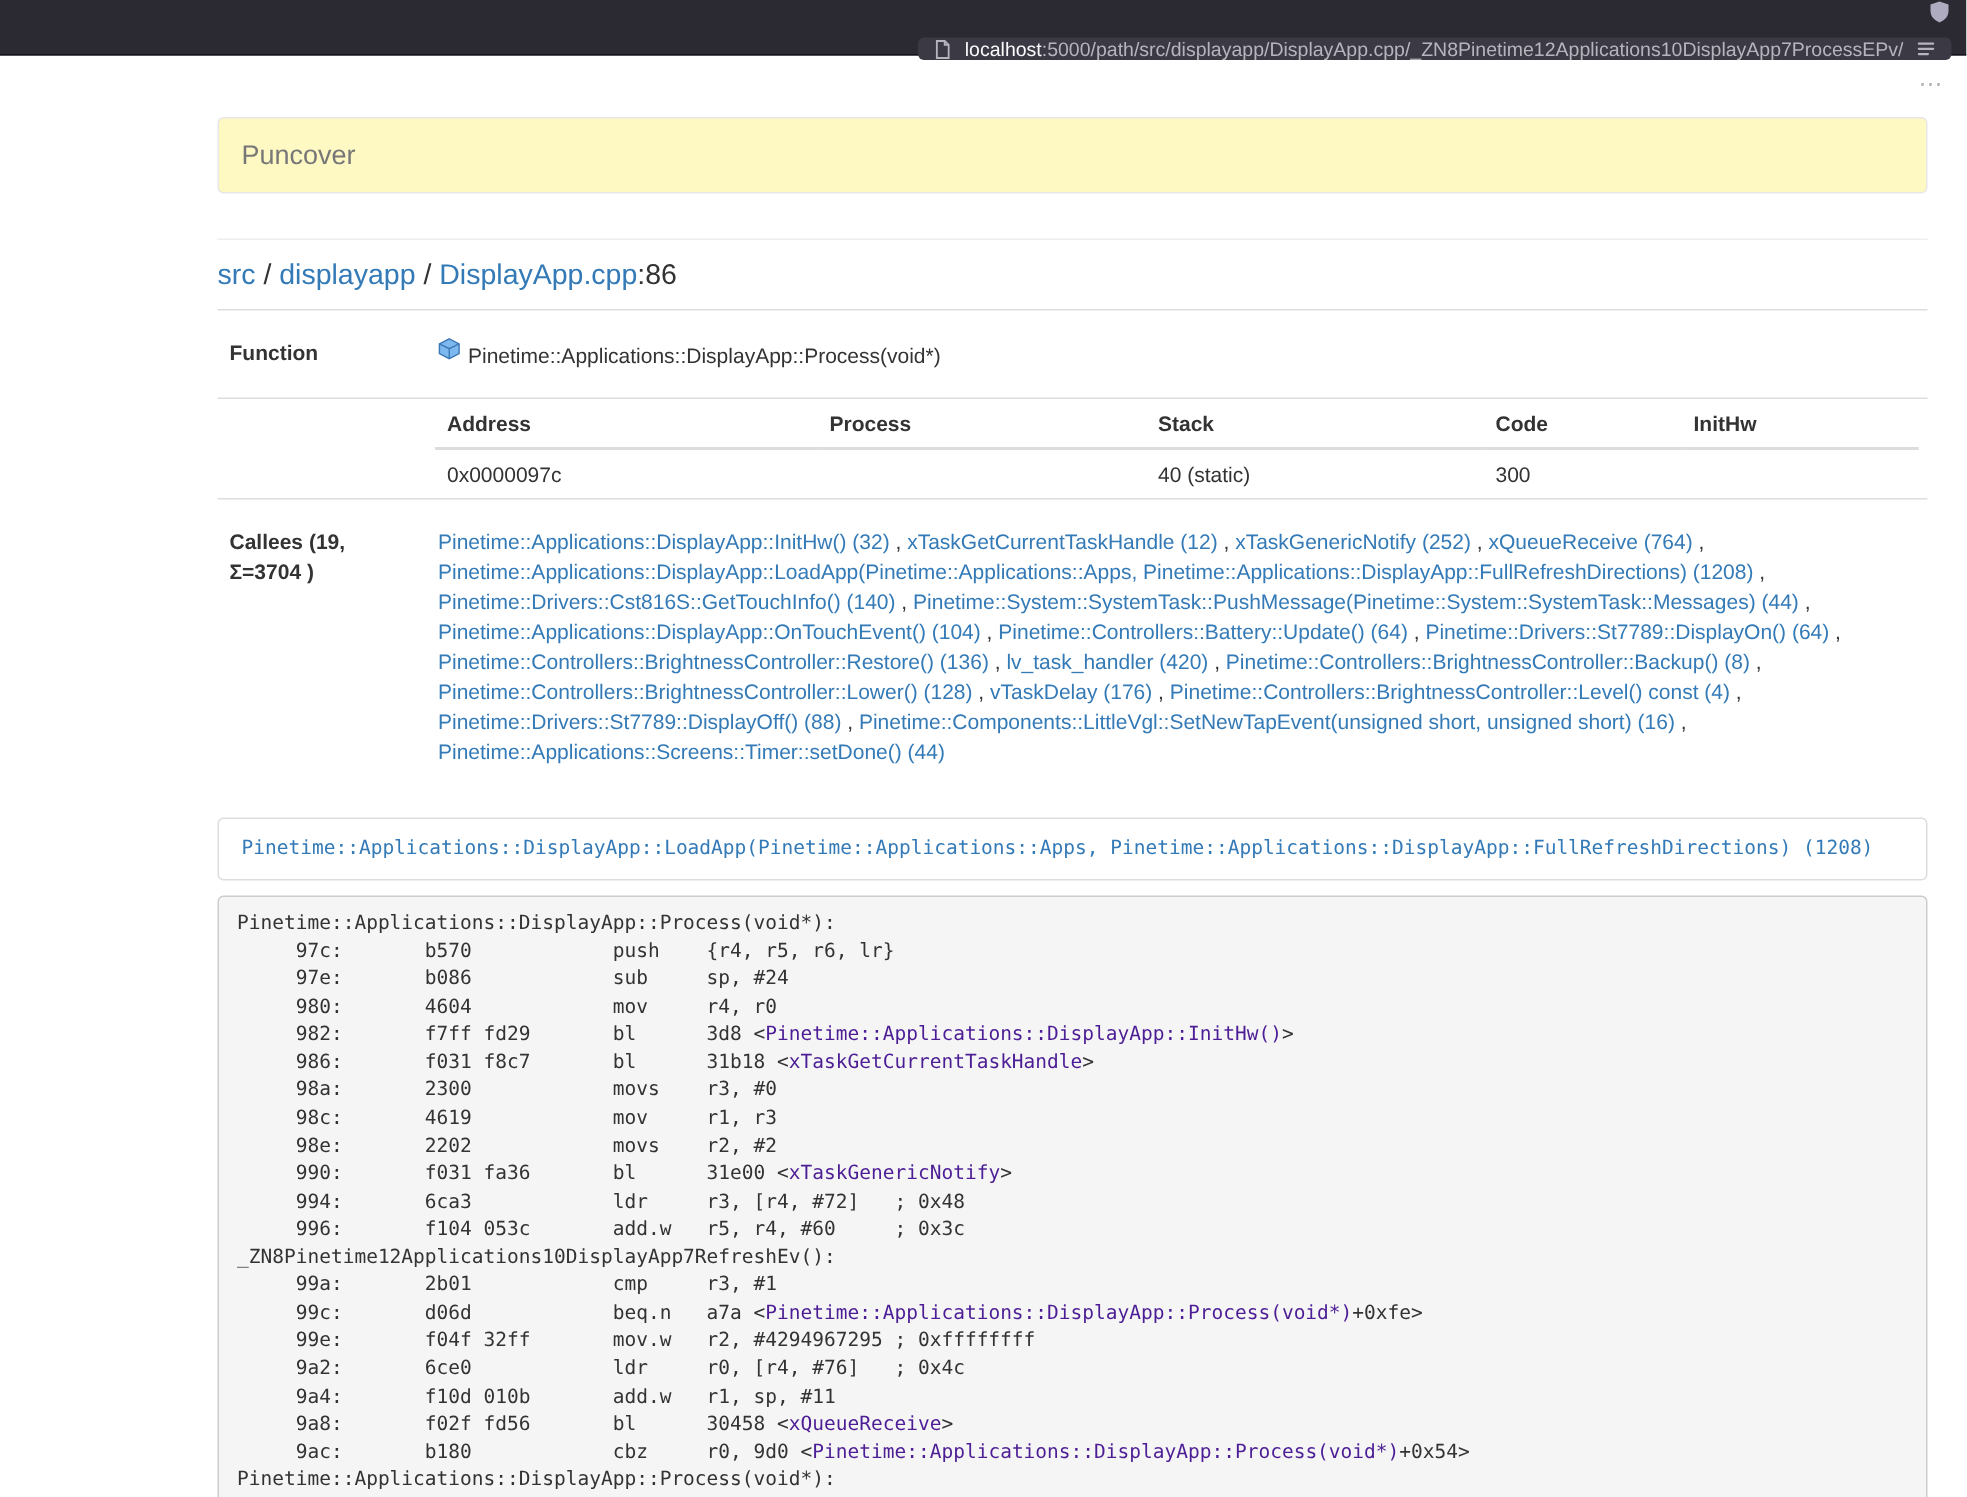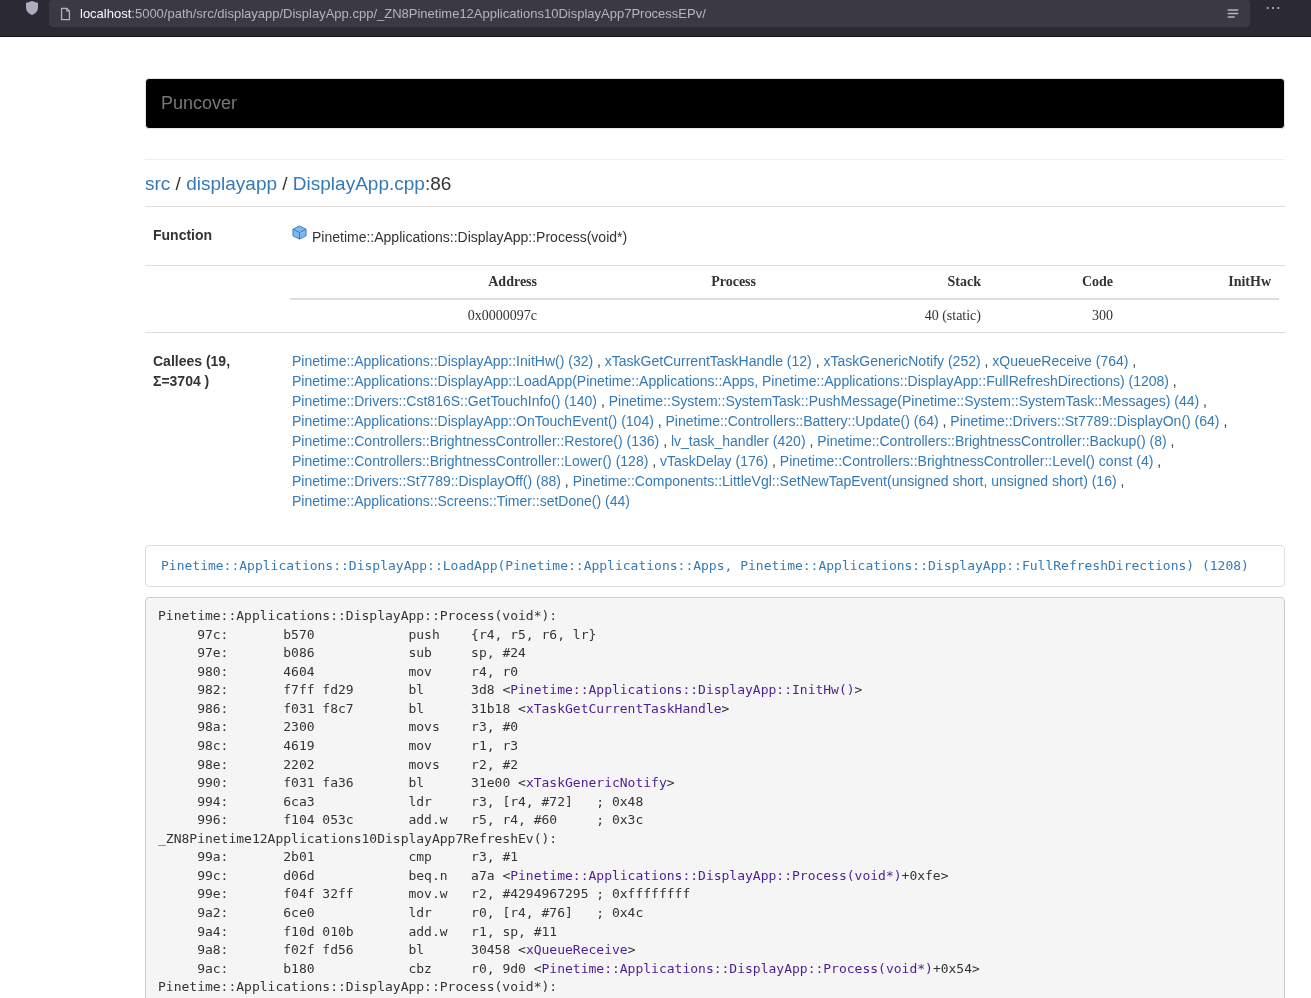--- a/index.html
+++ b/index.html
@@ -1,46 +1,46 @@
 <!DOCTYPE html>
 <html><head>
 <meta charset="utf-8">
 <style>
   * { box-sizing: border-box; margin: 0; padding: 0; }
   html, body { width: 1311px; height: 998px; overflow: hidden; background: #fff; }
   body { font-family: "Liberation Sans", sans-serif; color: #333; }
 
   
   .chrome { height: 37px; background: #2b2a33; border-bottom: 1px solid #151320;
-            display: flex; align-items: flex-start; padding: 0 24px; gap: 9px; }
+            display: flex; align-items: flex-end; padding: 0 10px; gap: 9px; flex-direction: column; }
   .chrome .shield { flex: 0 0 auto; display: flex; }
   .urlbar { flex: 1; height: 27px; background: #3a3944; border-radius: 4px;
             display: flex; align-items: center; padding: 0 10px; gap: 8px; }
   .url { font-size: 13px; color: #b6b5bd; white-space: nowrap; overflow: hidden; flex: 1; }
   .url .host { color: #fbfbfe; }
   .kebab { color: #b6b5bd; font-size: 16px; padding: 0 6px; line-height: 1; cursor: pointer; }
   .icon-btn { display: flex; cursor: pointer; }
 
   
   .container { width: 1140px; margin-left: 145px; padding-top: 41px; }
-  .navbar { height: 51px; background: #000000; border: 1px solid #e7e7e7; border-radius: 4px;
+  .navbar { height: 51px; background: #fef9c3; border: 1px solid #e7e7e7; border-radius: 4px;
             display: flex; align-items: center; padding: 0 15px; }
   .brand { font-size: 18px; color: #777; cursor: pointer; }
   hr { border: 0; border-top: 1px solid #eee; margin: 30px 0 14px; }
   .breadcrumb { font-size: 19px; margin-bottom: 12px; line-height: 20px; }
   a { color: #337ab7; text-decoration: none; cursor: pointer; }
 
   
   table { width: 100%; border-collapse: collapse; font-size: 14px; }
   .fn-table > tbody > tr > th,
   .fn-table > tbody > tr > td { border-top: 1px solid #ddd; padding: 18px 8px;
                                 text-align: left; vertical-align: top; line-height: 20px; }
   .fn-table th.rowlabel { width: 139px; font-weight: bold; }
   .fn-table td.nested { padding: 0 6px; }
-  .stats th, .stats td { padding: 6px 8px; text-align: right; line-height: 20px; font-family: Liberation Serif, serif; }
+  .stats th, .stats td { padding: 6px 8px; text-align: left; line-height: 20px; }
   .stats thead th { border-bottom: 2px solid #ddd; font-weight: bold; }
   .c-addr { width: 255px; } .c-rem { width: 219px; } .c-stack { width: 225px; } .c-code { width: 132px; }
   .fn-icon { display: inline-block; vertical-align: text-bottom; margin-right: 5px; }
 
   
   .symbol-box { margin-top: 16px; border: 1px solid #ddd; border-radius: 4px; padding: 11px 15px;
                 font-family: "DejaVu Sans Mono", monospace; font-size: 13px; line-height: 18px;
                 white-space: nowrap; overflow: hidden; }
   pre.disasm { margin-top: 10px; background: #f5f5f5; border: 1px solid #ccc; border-radius: 4px;
                padding: 9px 12px; font-family: "DejaVu Sans Mono", monospace; font-size: 13px;

